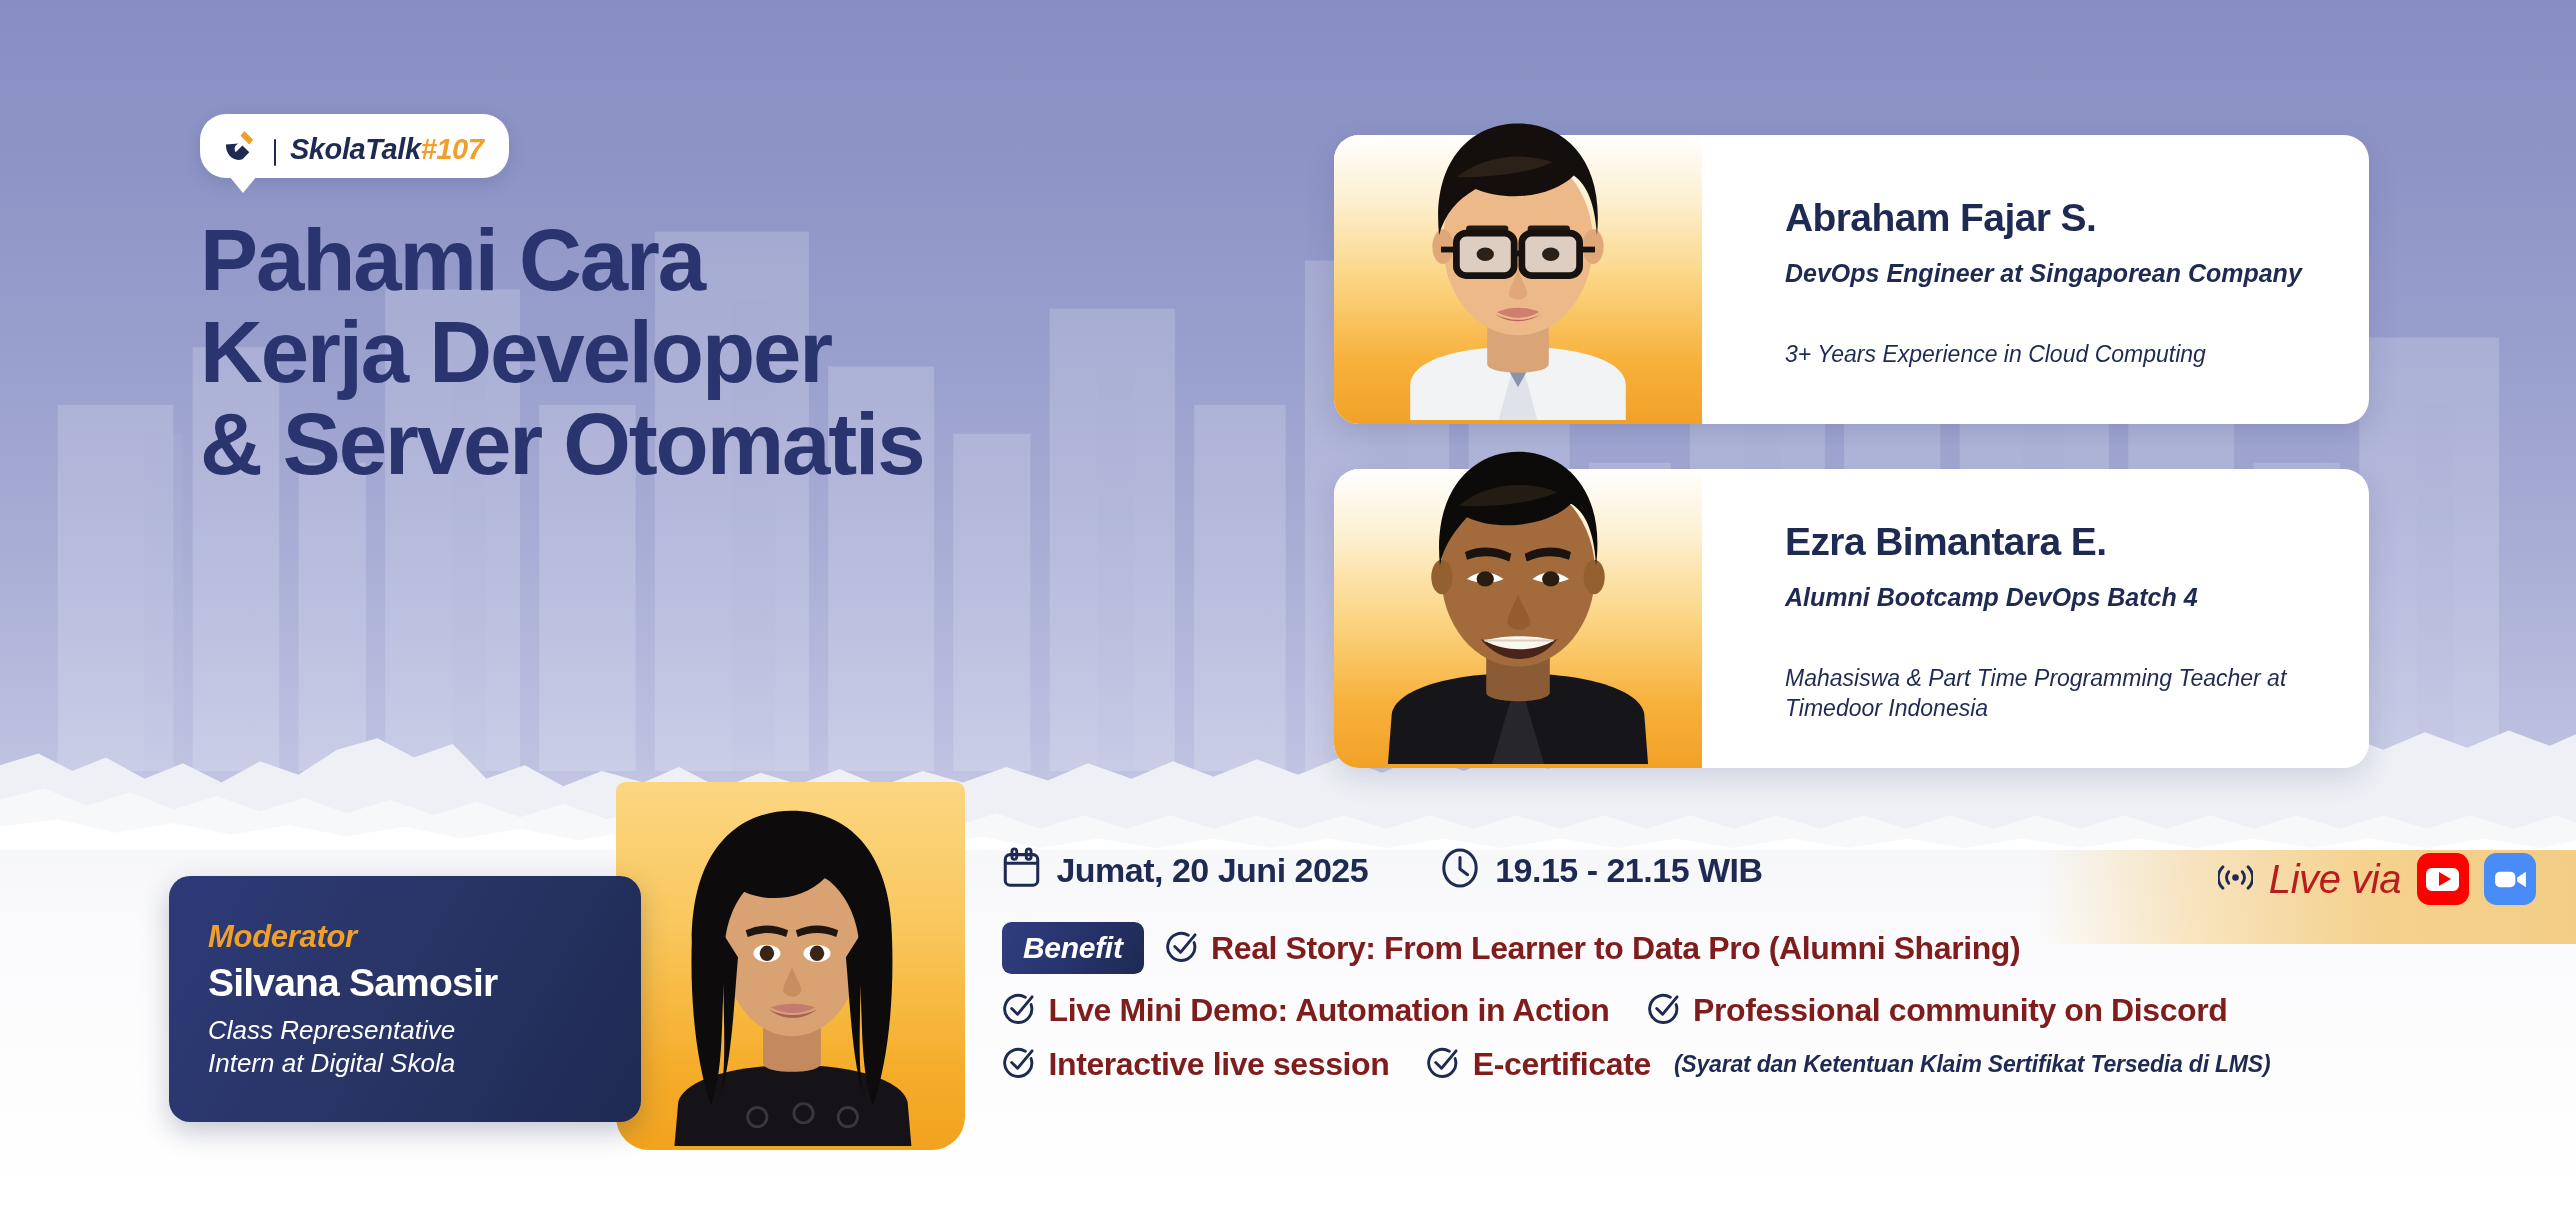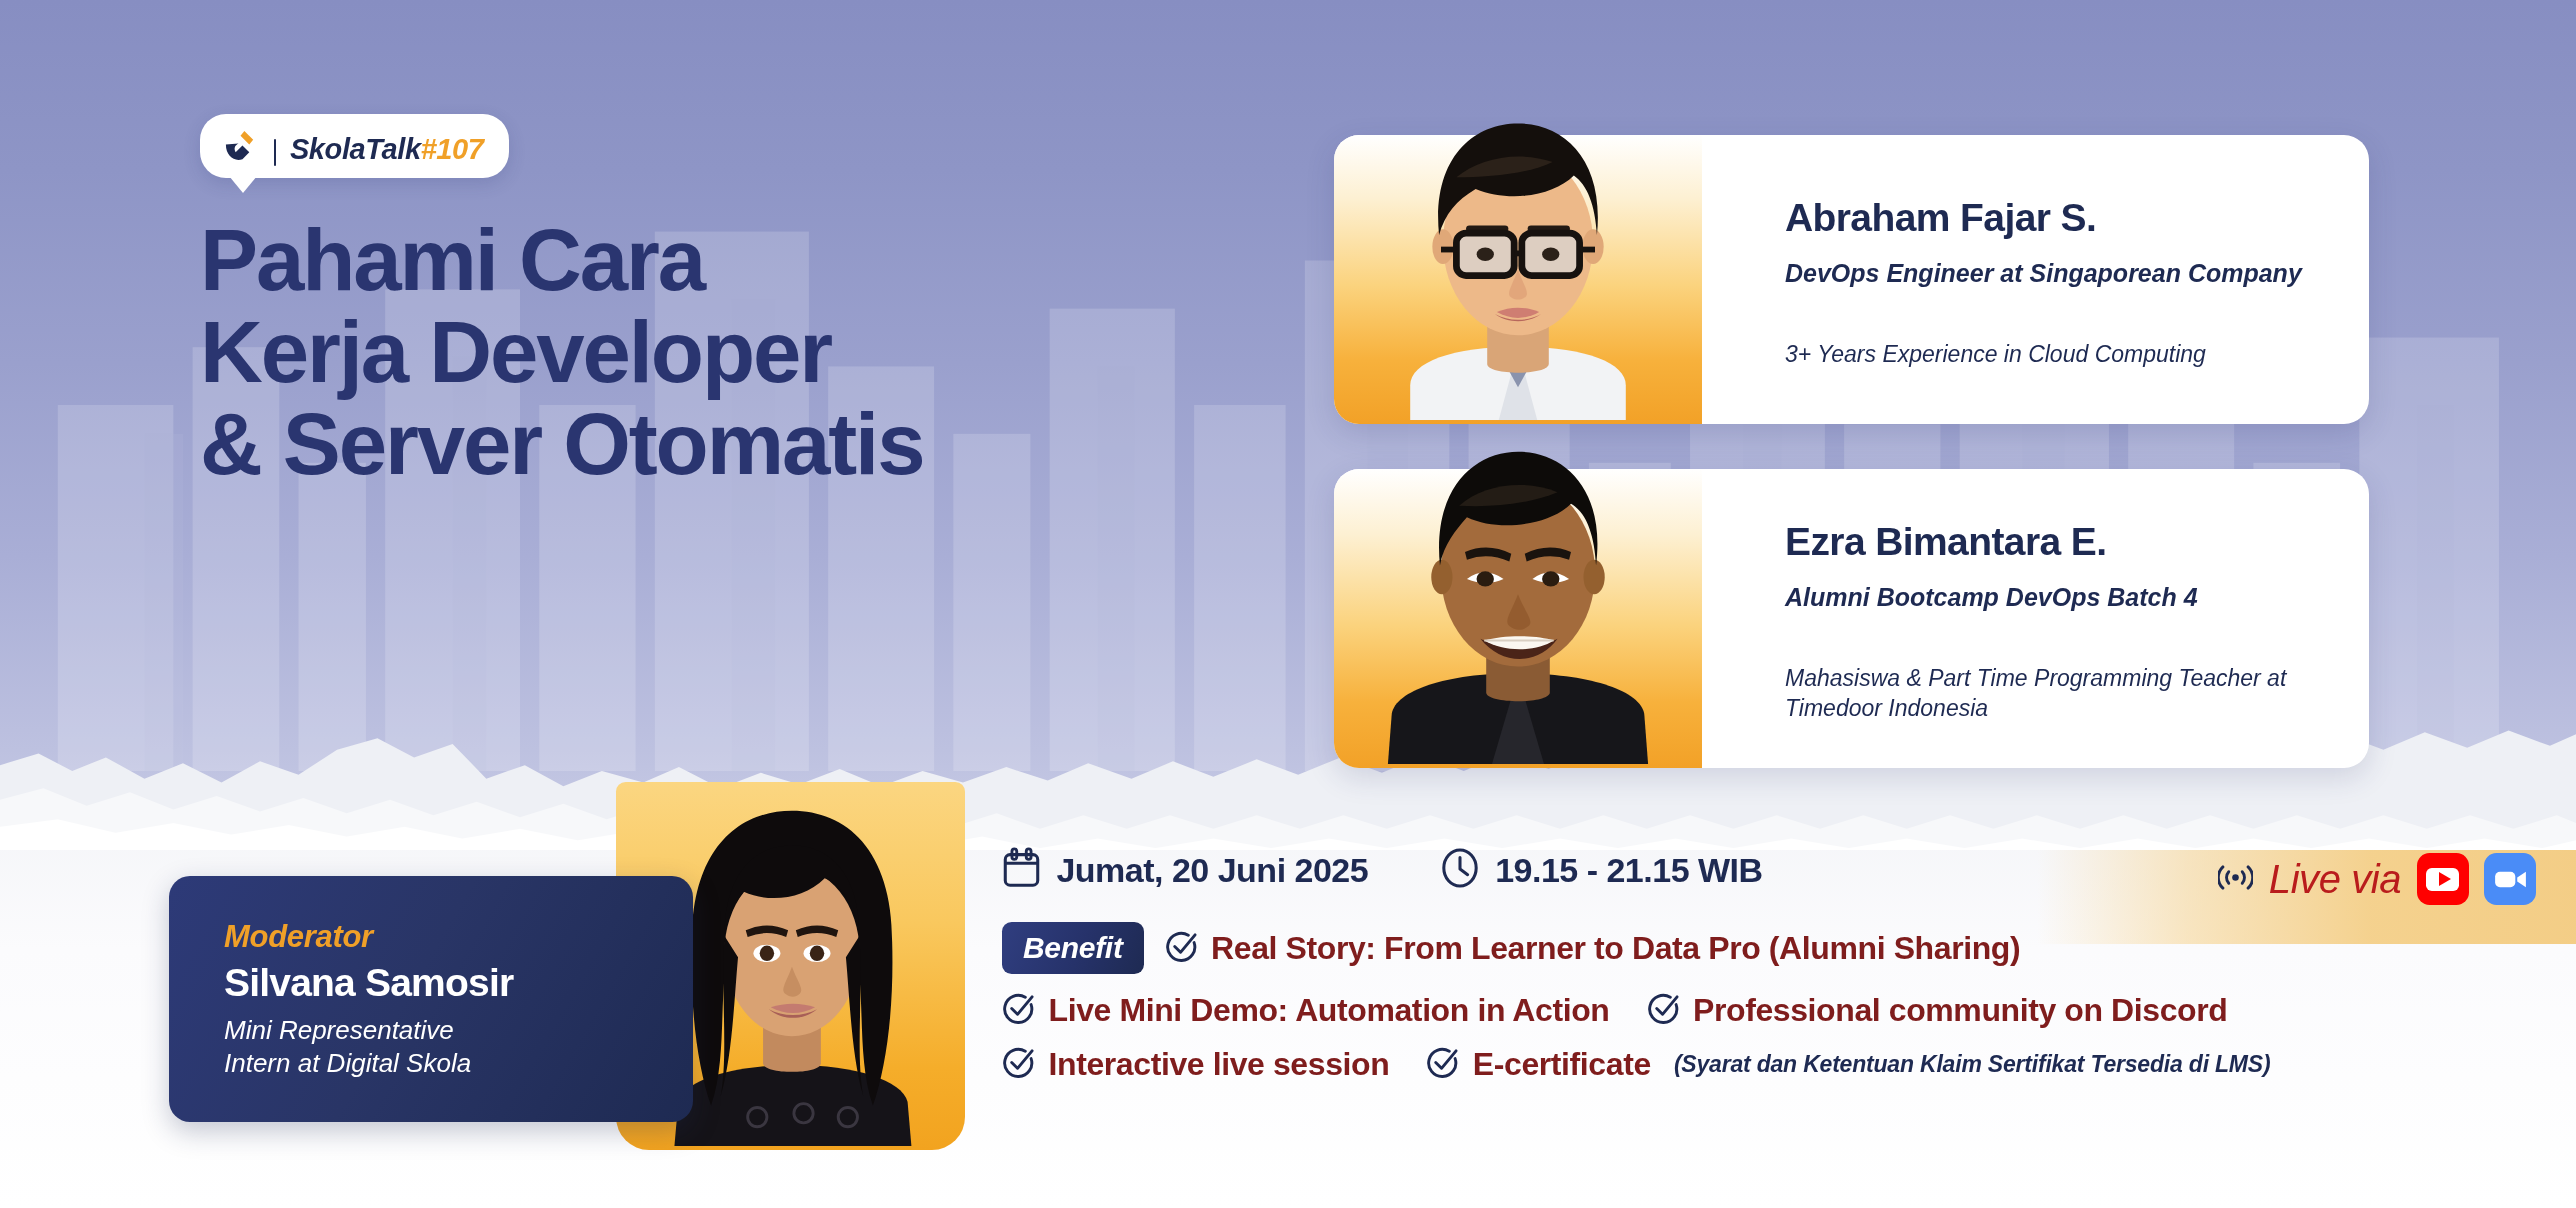--- a/index.html
+++ b/index.html
@@ -196,26 +196,26 @@
     border-radius: 9.6px 9.6px 33px 33px;
     background: linear-gradient(180deg, #fbd681 0%, #f9c85e 38%, #f5ad2a 78%, #f2a31f 100%);
     z-index: 9;
     overflow: hidden;
   }
   .mod-photo-box .photo { position: absolute; bottom: 0; left: 50%; transform: translateX(-50%); }
 
   .mod-card {
     position: absolute;
     left: 169px; top: 876px;
-    width: 524px; height: 246px;
+    width: 472px; height: 246px;
     border-radius: 21px;
     background: linear-gradient(120deg, #2d3a78 0%, #293566 46%, #1e2a52 100%);
     box-shadow: 0 9.6px 27px rgba(30,42,82,.25);
     z-index: 10;
-    padding: 31px 55px;
+    padding: 31px 39px;
     display: flex;
     flex-direction: column;
     justify-content: center;
   }
   .mod-label {
     font-size: 31px;
     font-weight: 800;
     font-style: italic;
     color: #f0a028;
     letter-spacing: -0.3px;
@@ -552,21 +552,21 @@
           <path d="M236 164 C240 226, 232 286, 240 330 C228 290, 226 230, 222 186 Z" fill="#0e0b0c"></path>
         </g>
       </svg>
     </span>
   </div>
 
   <div class="mod-card">
     <div class="mod-label">Moderator</div>
     <div class="mod-name">Silvana Samosir</div>
     <div class="mod-role">
-      <span>Mini Representative</span><br>
+      <span>Class Representative</span><br>
       <span>Intern at Digital Skola</span>
     </div>
   </div>
 
   <div class="details">
 
     <div class="row-when">
       <div class="when-item">
         <span>
           <svg width="39" height="42" viewBox="0 0 40 44">

